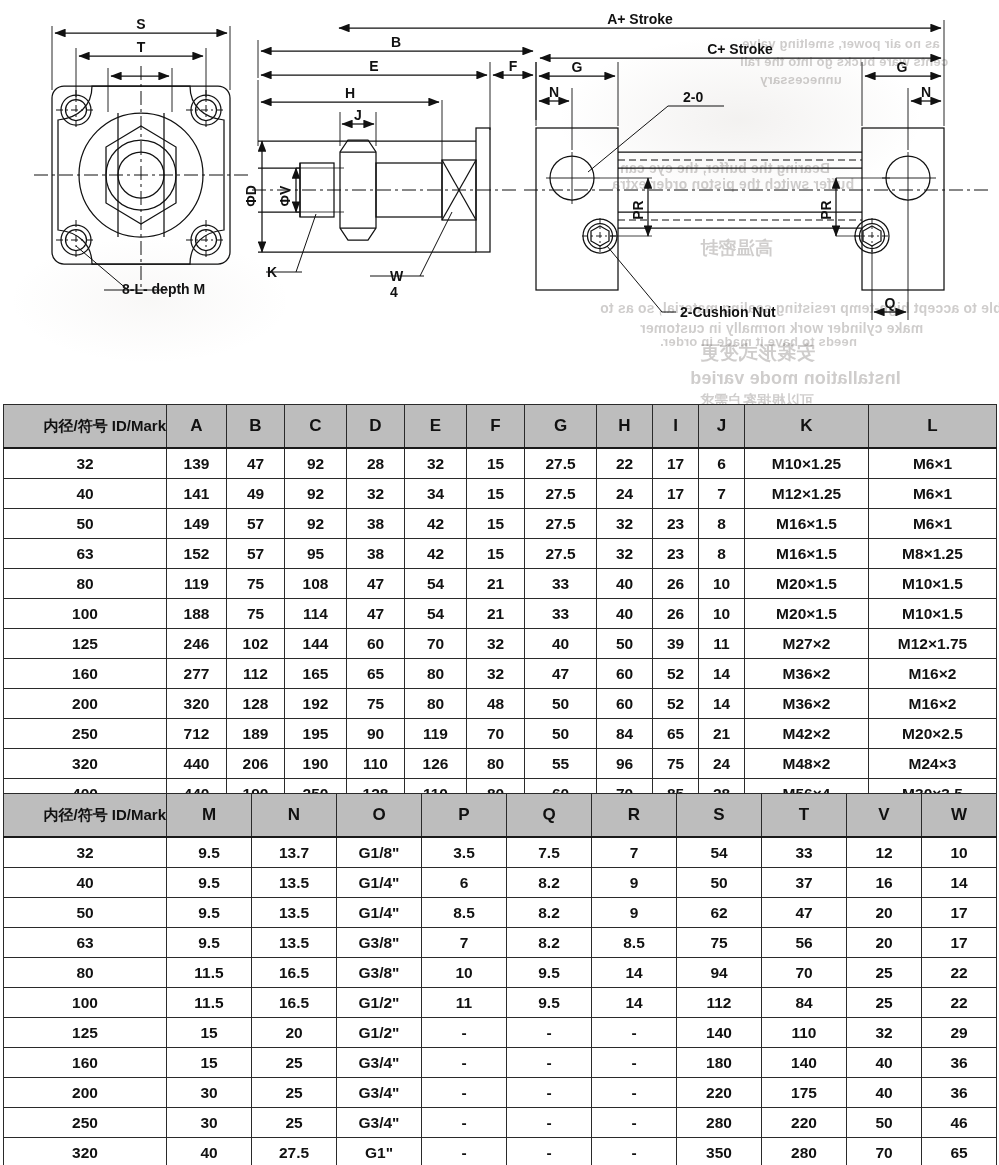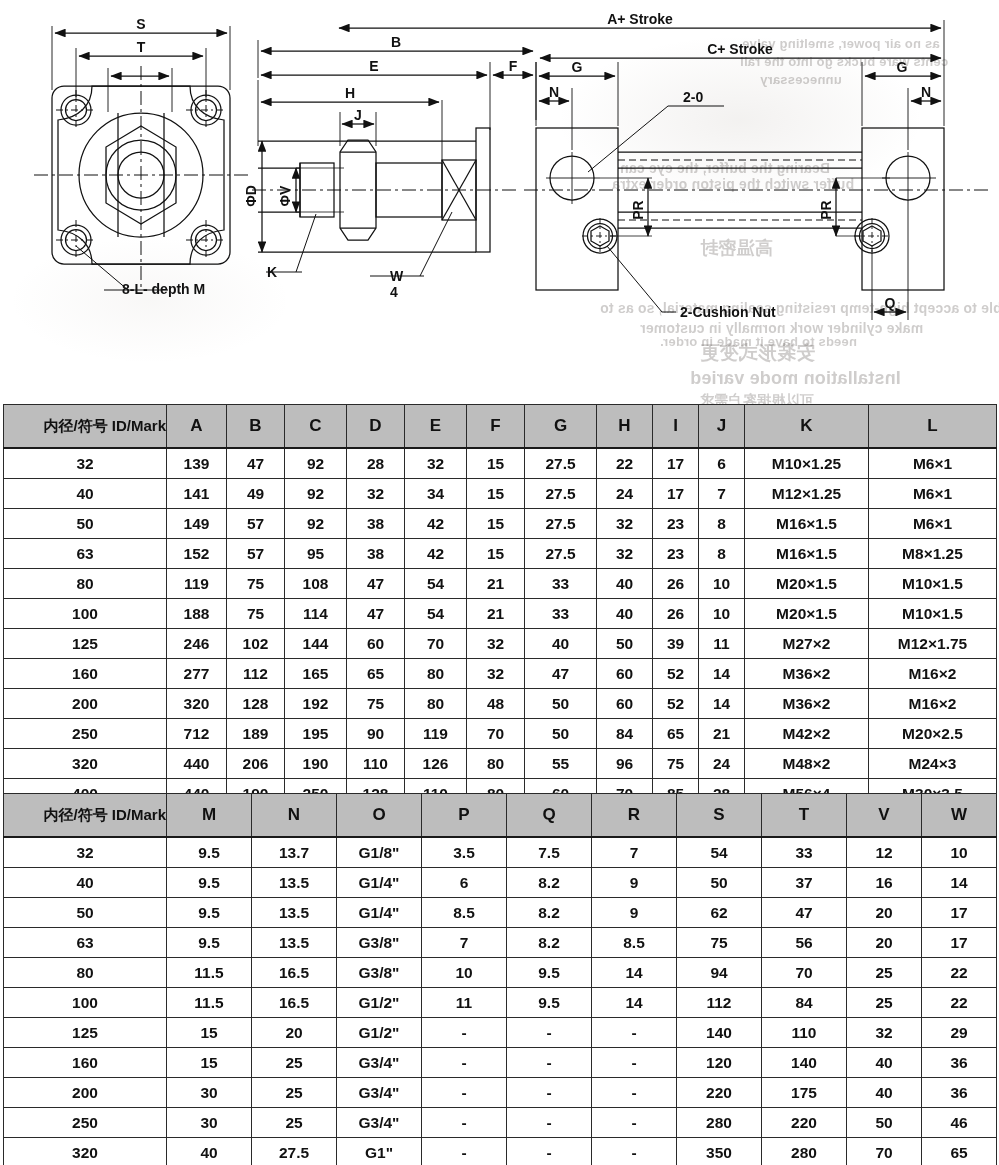--- a/index.html
+++ b/index.html
@@ -660,21 +660,21 @@
           <td>29</td>
         </tr>
         <tr>
           <td>160</td>
           <td>15</td>
           <td>25</td>
           <td>G3/4"</td>
           <td>-</td>
           <td>-</td>
           <td>-</td>
-          <td>120</td>
+          <td>180</td>
           <td>140</td>
           <td>40</td>
           <td>36</td>
         </tr>
         <tr>
           <td>200</td>
           <td>30</td>
           <td>25</td>
           <td>G3/4"</td>
           <td>-</td>

